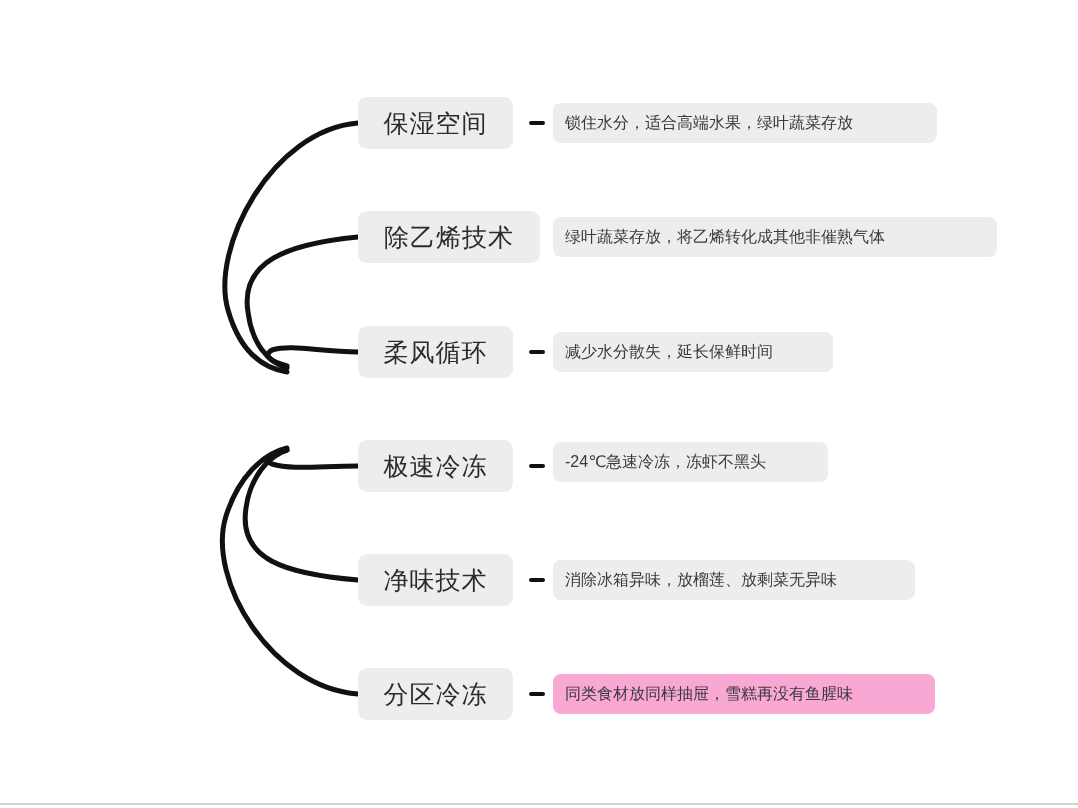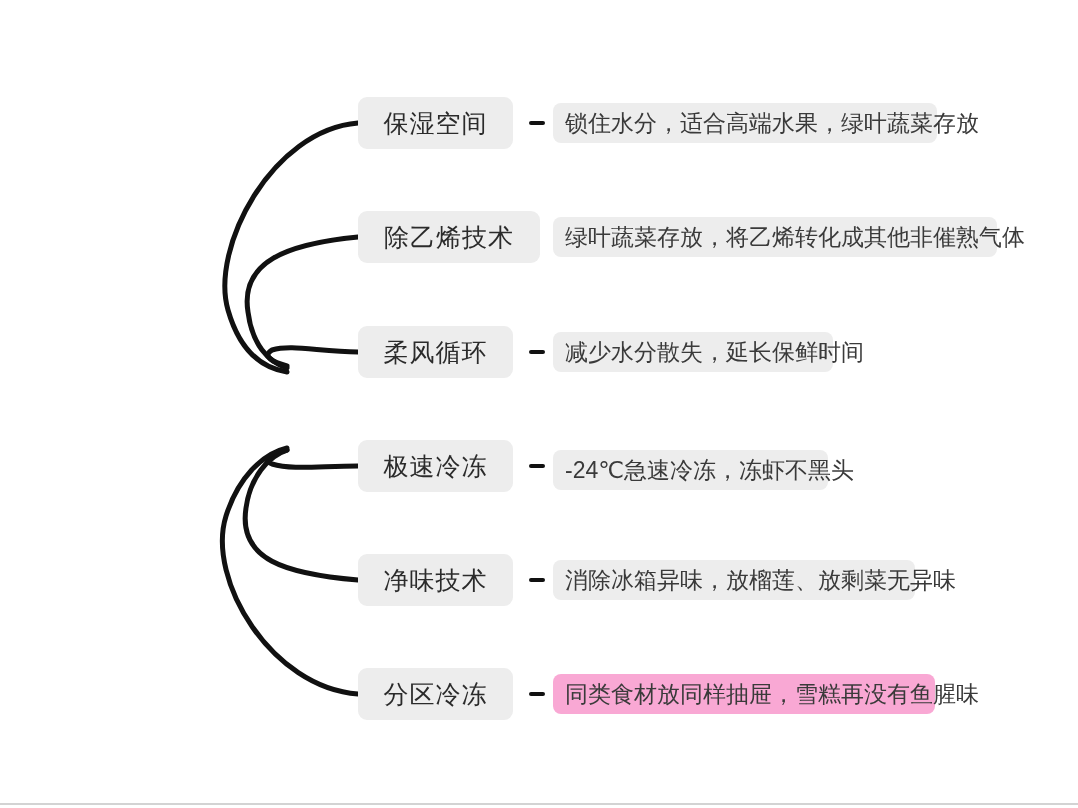--- a/index.html
+++ b/index.html
@@ -94,21 +94,21 @@
     height: 40px;
     background: #ededed;
     border-radius: 8px;
     display: flex;
     align-items: center;
     box-sizing: border-box;
     padding: 0 12px;
   }
   .detail-label {
     color: #3a3a3a;
-    font-size: 23px;
+    font-size: 16px;
     line-height: 1;
     white-space: nowrap;
   }
 
   .bottom-rule {
     position: absolute;
     left: 0;
     top: 803px;
     width: 1078px;
     height: 2px;
@@ -158,21 +158,21 @@
         <div class="link-line" style="left: 529px; width: 16px; top: 24px; background: rgb(17, 17, 17);"></div>
         <div class="detail-box" style="width: 280px; top: 6px; background: rgb(237, 237, 237);">
           <span class="detail-label" style="color: rgb(58, 58, 58);">减少水分散失，延长保鲜时间</span>
         </div>
       </div>
       <div class="branch-row" style="top: 440px; width: 992px;">
         <div class="topic-box" style="width: 155px; top: 0px; background: rgb(237, 237, 237);">
           <span class="topic-label" style="color: rgb(43, 43, 43);">极速冷冻</span>
         </div>
         <div class="link-line" style="left: 529px; width: 16px; top: 24px; background: rgb(17, 17, 17);"></div>
-        <div class="detail-box" style="width: 275px; top: 10px; background: rgb(237, 237, 237);">
+        <div class="detail-box" style="width: 275px; top: 2px; background: rgb(237, 237, 237);">
           <span class="detail-label" style="color: rgb(58, 58, 58);">-24℃急速冷冻，冻虾不黑头</span>
         </div>
       </div>
       <div class="branch-row" style="top: 554px; width: 1078px;">
         <div class="topic-box" style="width: 155px; top: 0px; background: rgb(237, 237, 237);">
           <span class="topic-label" style="color: rgb(43, 43, 43);">净味技术</span>
         </div>
         <div class="link-line" style="left: 529px; width: 16px; top: 24px; background: rgb(17, 17, 17);"></div>
         <div class="detail-box" style="width: 362px; top: 6px; background: rgb(237, 237, 237);">
           <span class="detail-label" style="color: rgb(58, 58, 58);">消除冰箱异味，放榴莲、放剩菜无异味</span>

